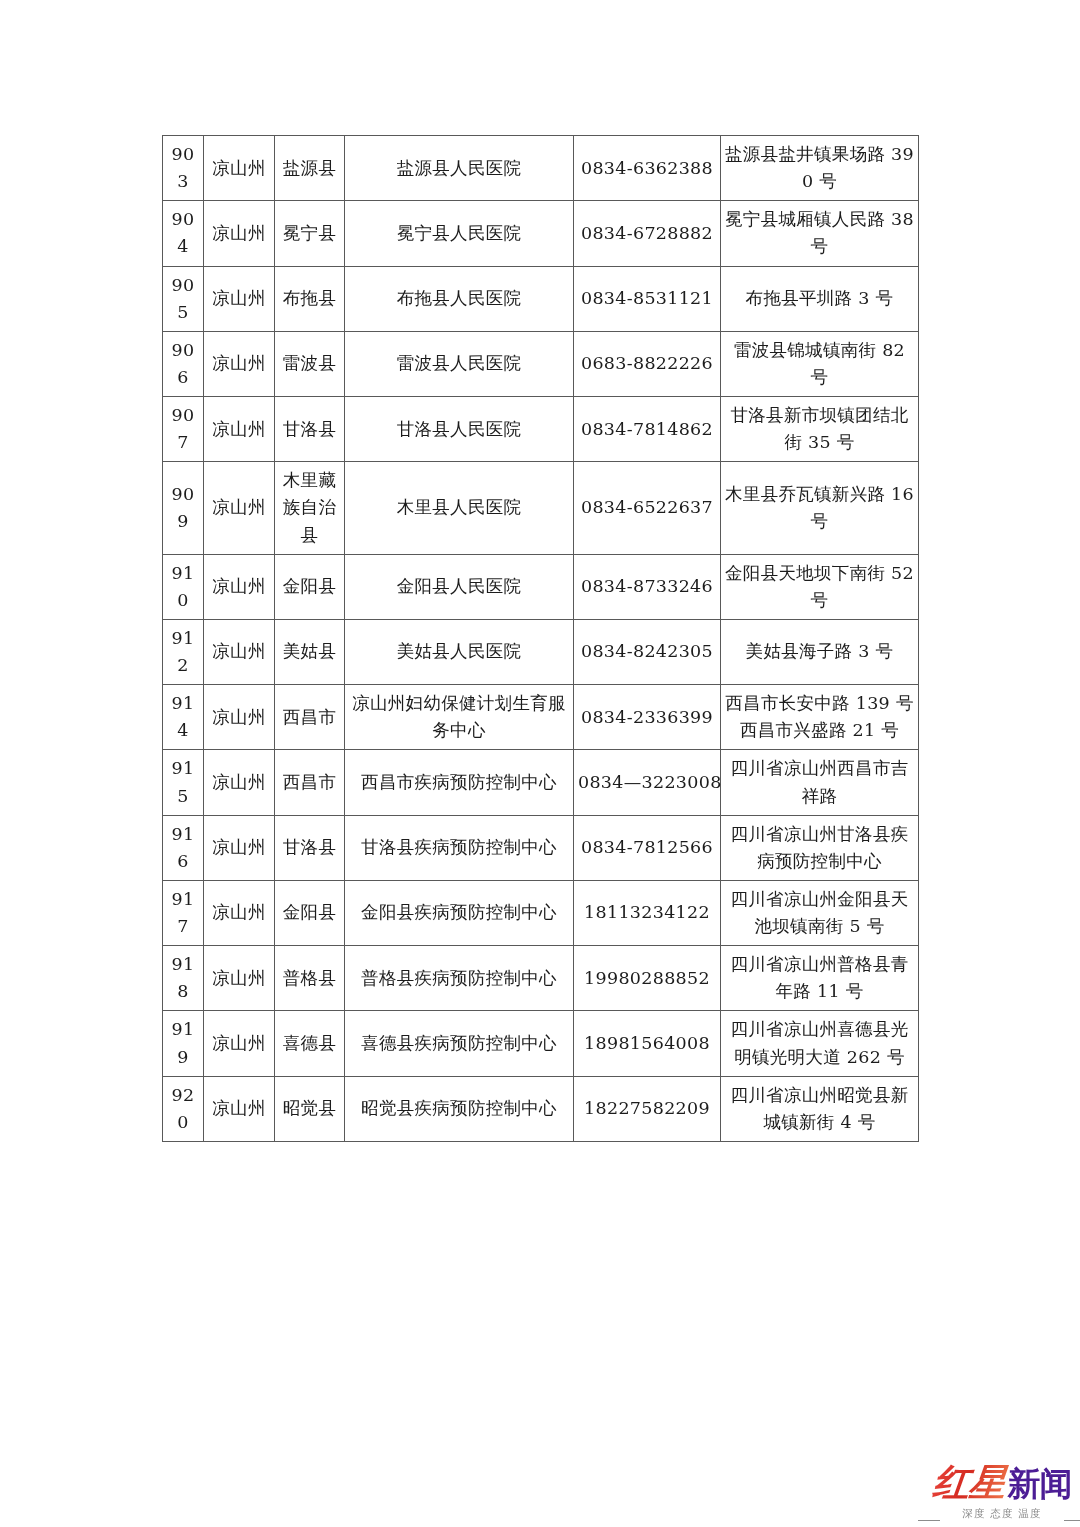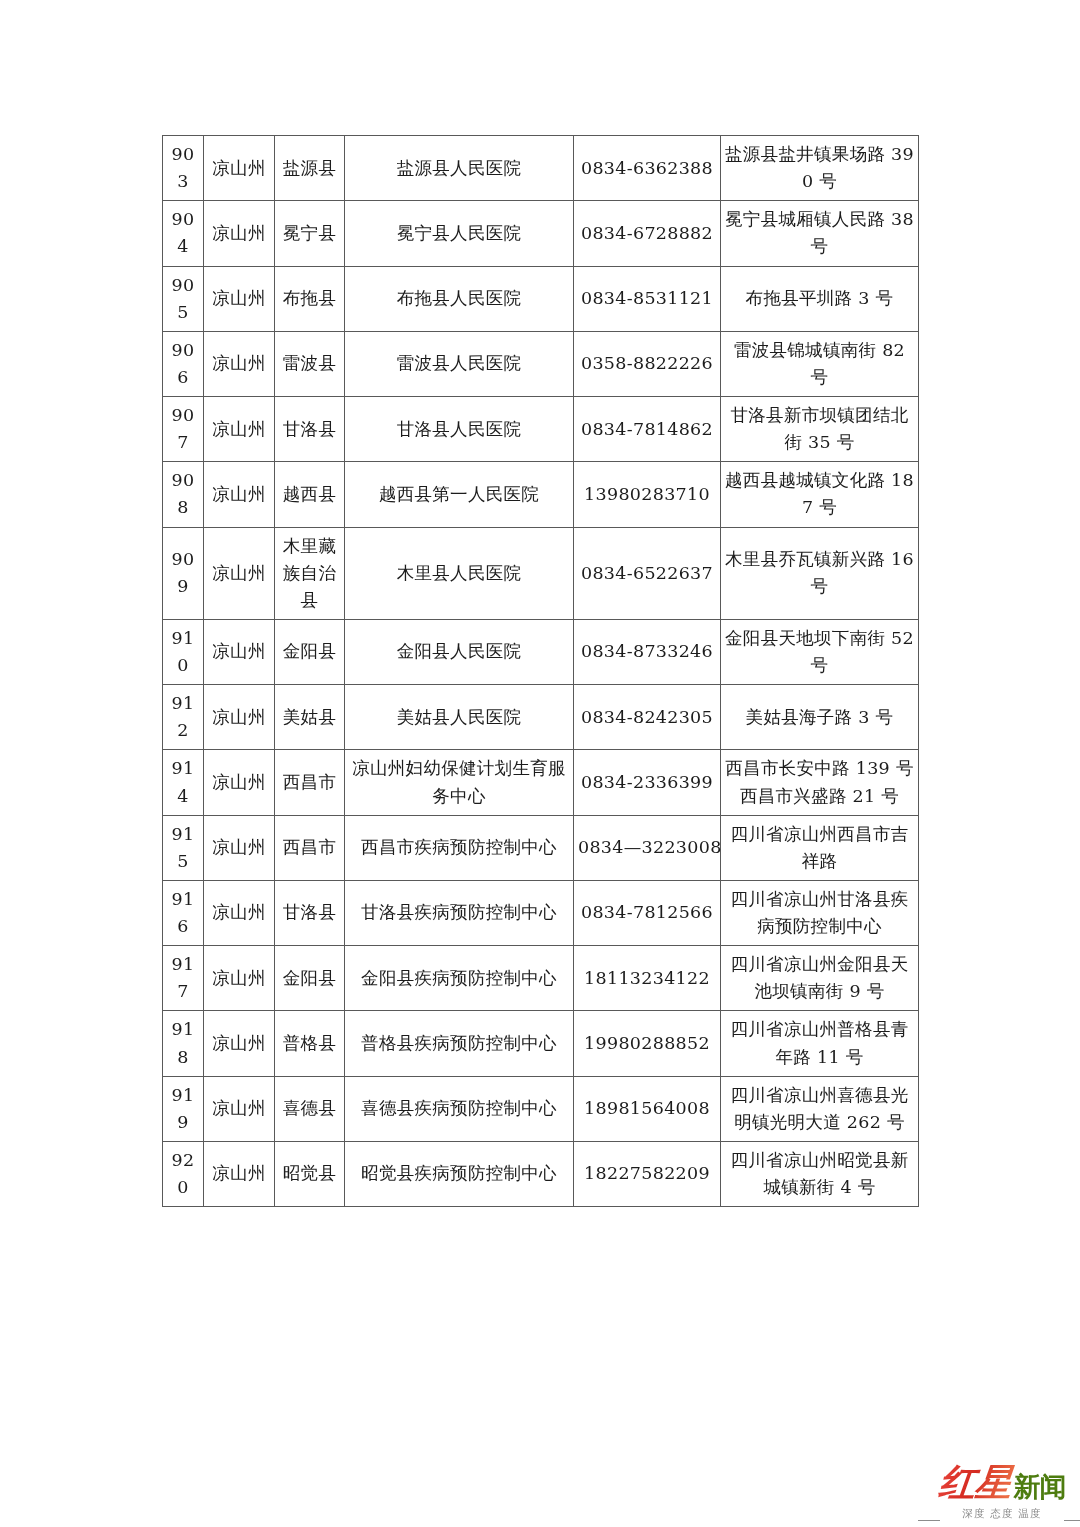--- a/index.html
+++ b/index.html
@@ -91,23 +91,23 @@
     background: linear-gradient(105deg, #e8443b 0%, #d42a20 45%, #f07a4c 100%);
     -webkit-background-clip: text;
     background-clip: text;
     color: transparent;
     letter-spacing: -1px;
     transform: skewX(-6deg);
     padding-right: 3px;
   }
   .brand-b {
     font-family: "DejaVu Sans", "Liberation Sans", sans-serif;
-    font-size: 27px;
+    font-size: 33px;
     font-weight: 700;
-    color: #4d7c0f;
+    color: #4c1d95;
     letter-spacing: -1px;
     padding-bottom: 1px;
   }
   .brand-tag {
     margin-top: 6px;
     display: flex;
     align-items: flex-end;
     gap: 22px;
   }
   .brand-rule {
@@ -161,40 +161,32 @@
           <td class="cell-cn">布拖县</td>
           <td class="cell-cn">布拖县人民医院</td>
           <td class="cell-tel">0834-8531121</td>
           <td class="cell-cn">布拖县平圳路 3 号</td>
         </tr>
         <tr>
           <td class="cell-num">906</td>
           <td class="cell-cn">凉山州</td>
           <td class="cell-cn">雷波县</td>
           <td class="cell-cn">雷波县人民医院</td>
-          <td class="cell-tel">0358-8822226</td>
+          <td class="cell-tel">0683-8822226</td>
           <td class="cell-cn">雷波县锦城镇南街 82 号</td>
         </tr>
         <tr>
           <td class="cell-num">907</td>
           <td class="cell-cn">凉山州</td>
           <td class="cell-cn">甘洛县</td>
           <td class="cell-cn">甘洛县人民医院</td>
           <td class="cell-tel">0834-7814862</td>
           <td class="cell-cn">甘洛县新市坝镇团结北街 35 号</td>
         </tr>
         <tr>
-          <td class="cell-num">908</td>
-          <td class="cell-cn">凉山州</td>
-          <td class="cell-cn">越西县</td>
-          <td class="cell-cn">越西县第一人民医院</td>
-          <td class="cell-tel">13980283710</td>
-          <td class="cell-cn">越西县越城镇文化路 187 号</td>
-        </tr>
-        <tr>
           <td class="cell-num">909</td>
           <td class="cell-cn">凉山州</td>
           <td class="cell-cn">木里藏族自治县</td>
           <td class="cell-cn">木里县人民医院</td>
           <td class="cell-tel">0834-6522637</td>
           <td class="cell-cn">木里县乔瓦镇新兴路 16 号</td>
         </tr>
         <tr>
           <td class="cell-num">910</td>
           <td class="cell-cn">凉山州</td>
@@ -234,21 +226,21 @@
           <td class="cell-cn">甘洛县疾病预防控制中心</td>
           <td class="cell-tel">0834-7812566</td>
           <td class="cell-cn">四川省凉山州甘洛县疾病预防控制中心</td>
         </tr>
         <tr>
           <td class="cell-num">917</td>
           <td class="cell-cn">凉山州</td>
           <td class="cell-cn">金阳县</td>
           <td class="cell-cn">金阳县疾病预防控制中心</td>
           <td class="cell-tel">18113234122</td>
-          <td class="cell-cn">四川省凉山州金阳县天池坝镇南街 9 号</td>
+          <td class="cell-cn">四川省凉山州金阳县天池坝镇南街 5 号</td>
         </tr>
         <tr>
           <td class="cell-num">918</td>
           <td class="cell-cn">凉山州</td>
           <td class="cell-cn">普格县</td>
           <td class="cell-cn">普格县疾病预防控制中心</td>
           <td class="cell-tel">19980288852</td>
           <td class="cell-cn">四川省凉山州普格县青年路 11 号</td>
         </tr>
         <tr>

